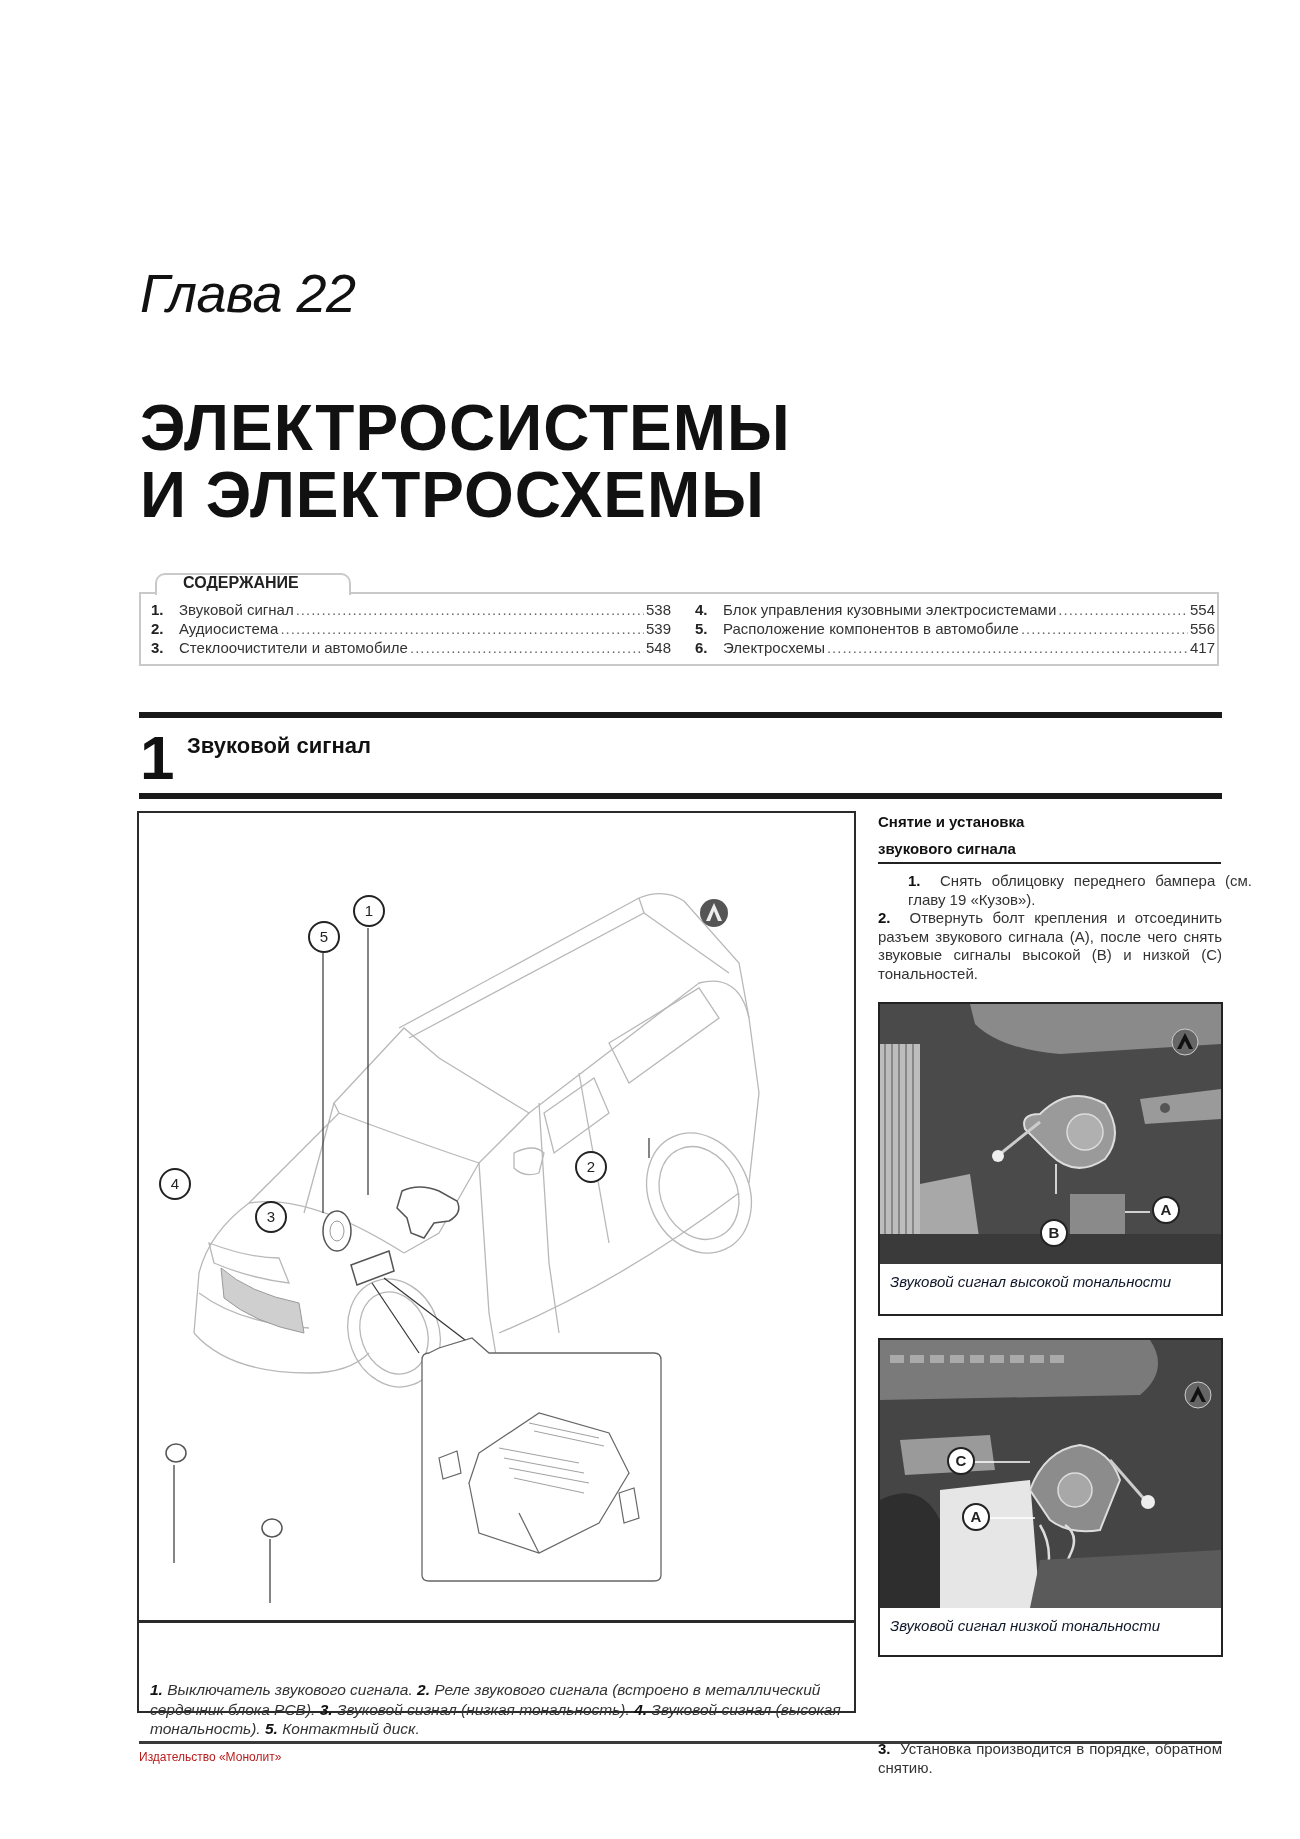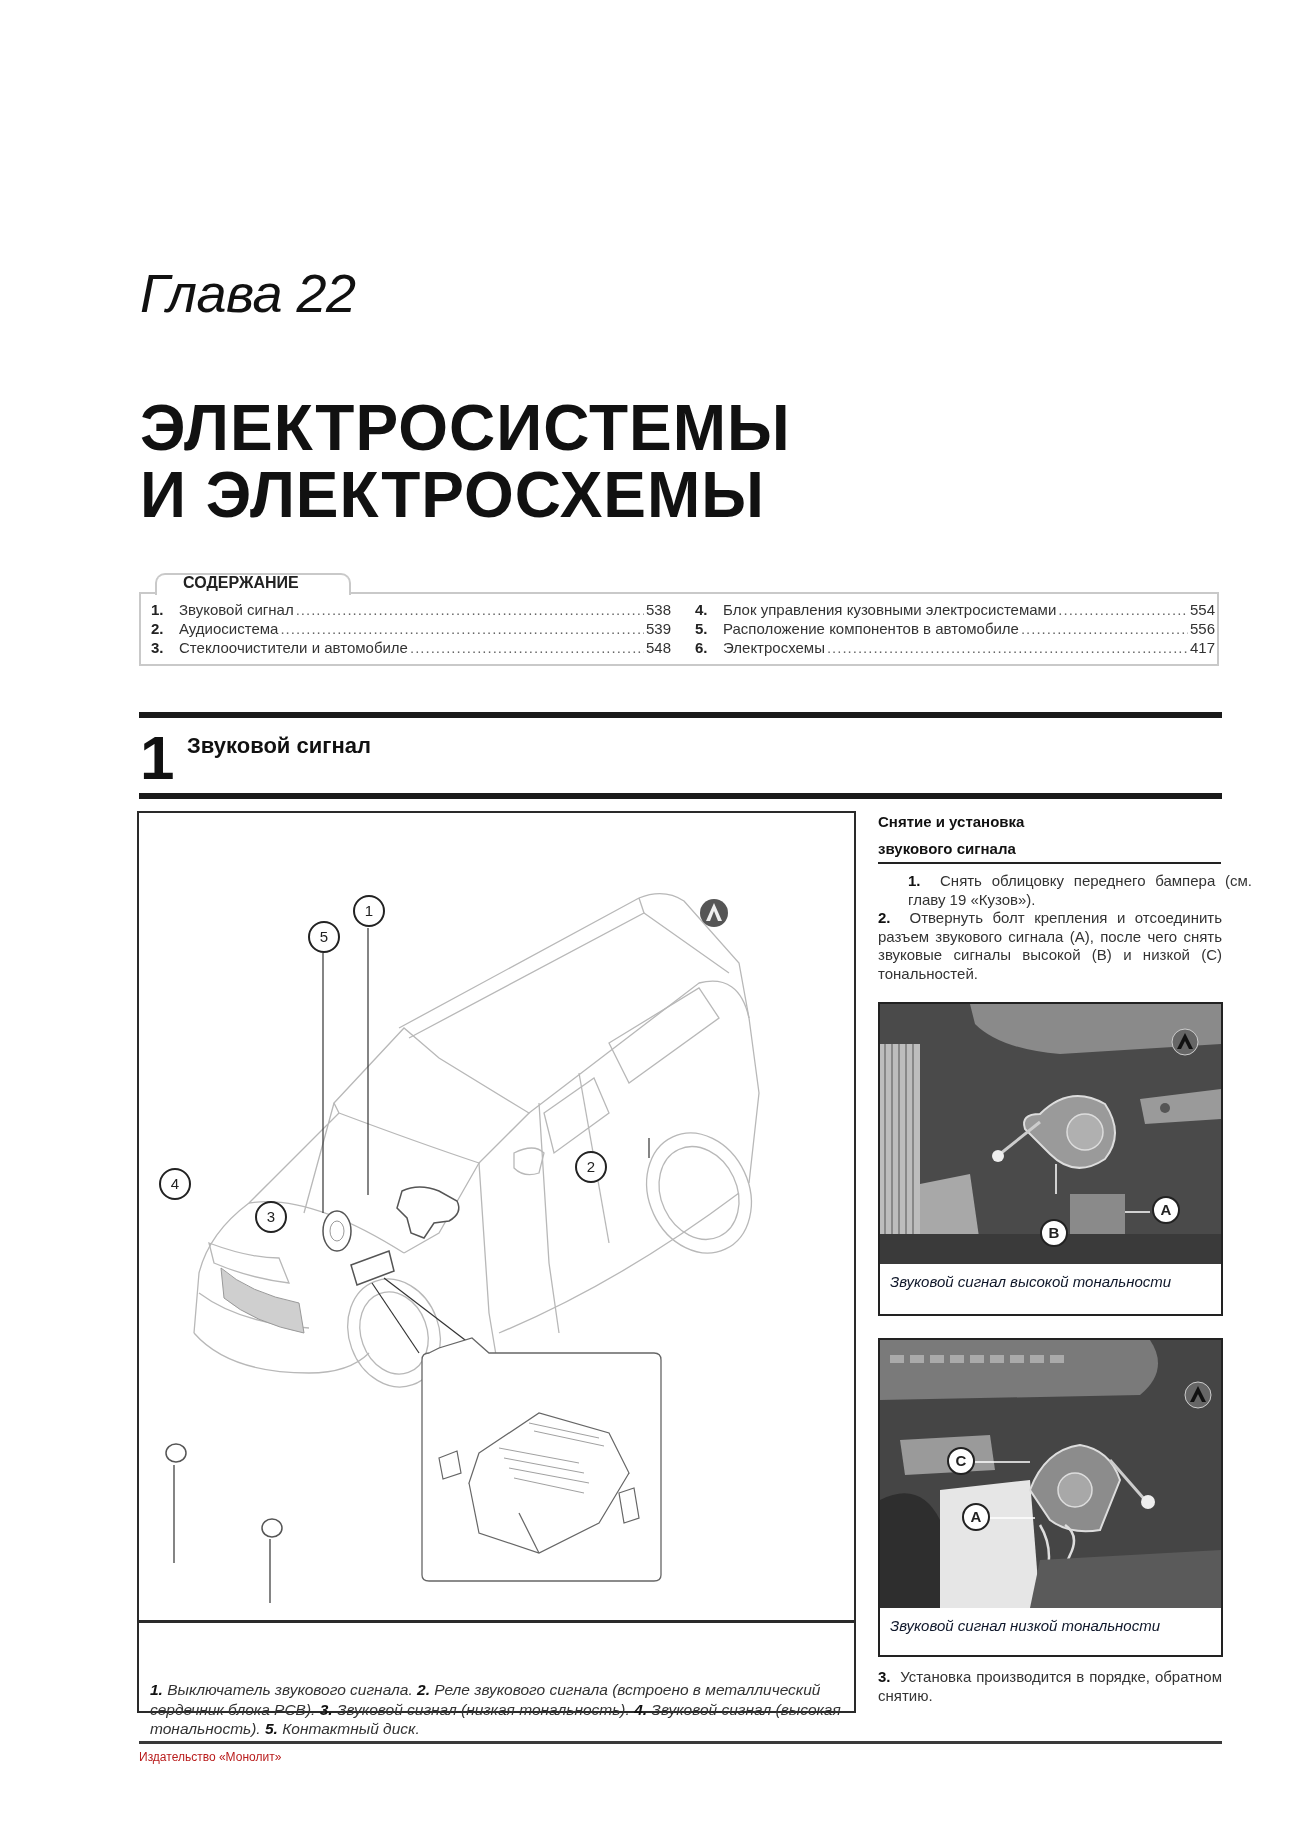--- a/index.html
+++ b/index.html
@@ -278,18 +278,18 @@
         </g>
       <line x1="95" y1="122" x2="150" y2="122" stroke="#fff" stroke-width="1.5"></line>
       <line x1="110" y1="178" x2="155" y2="178" stroke="#fff" stroke-width="1.5"></line>
     </svg>
     <div class="callout" style="left:67px; top:107px;">C</div>
     <div class="callout" style="left:82px; top:163px;">A</div>
   </div>
   <div class="photo-caption" style="top:276px;">Звуковой сигнал низкой тональности</div>
 </div>
 
-<div class="abs right-text" style="top:1668px;">
+<div class="abs right-text" style="top:1740px;">
   <b>3.</b>&nbsp;&nbsp;<span>Установка производится в порядке, обратном снятию.</span>
 </div>
 
 <div class="abs footer-rule"></div>
 <div class="abs footer-text">Издательство «Монолит»</div>
 
 </body></html>

